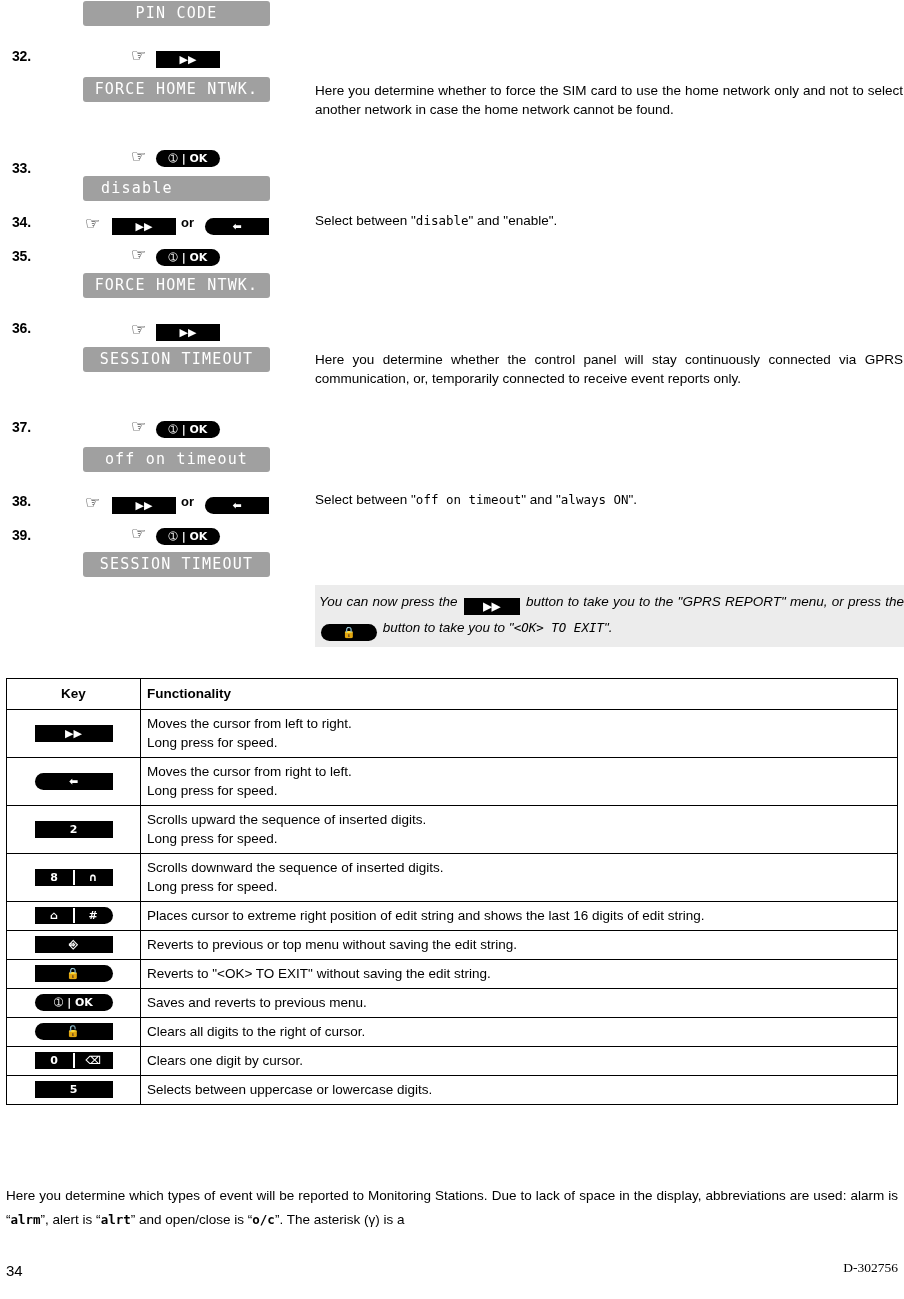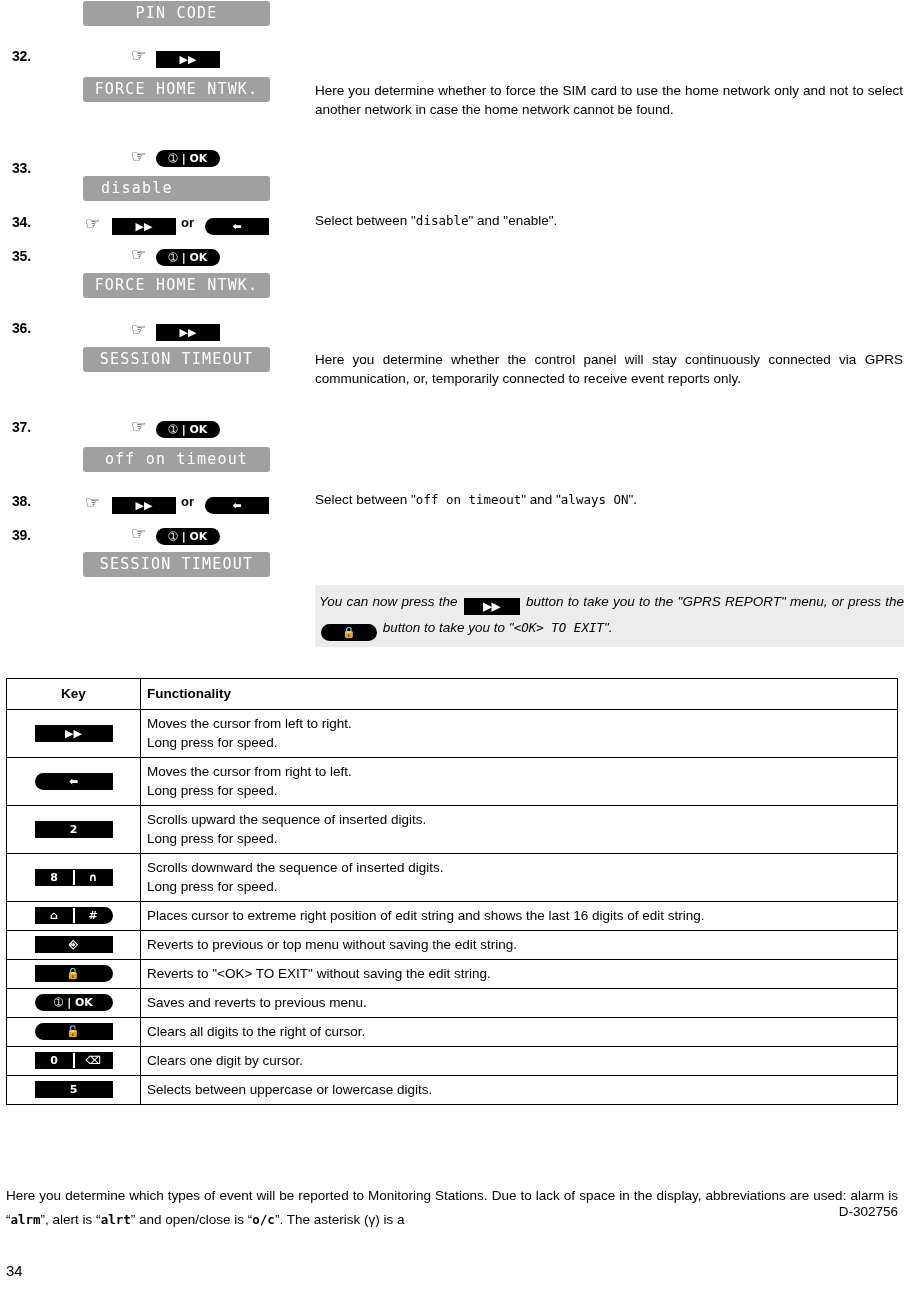--- a/index.html
+++ b/index.html
@@ -208,22 +208,23 @@
   
   .footer-left {
     position: absolute;
     left: 6px;
     top: 1262px;
     font-size: 15px;
   }
   .footer-right {
     position: absolute;
     right: 6px;
-    top: 1204px;
-    font-size: 13.5px;
+    top: 1260px;
+    font-size: 13.5px;
+    font-family: Liberation Serif, serif;
   }
 </style>
 </head>
 <body>
 
 <div class="page">
 
   <div class="steps">
 
     <div class="lcd" style="left:83px; top:1px; width:187px;">PIN CODE</div>

